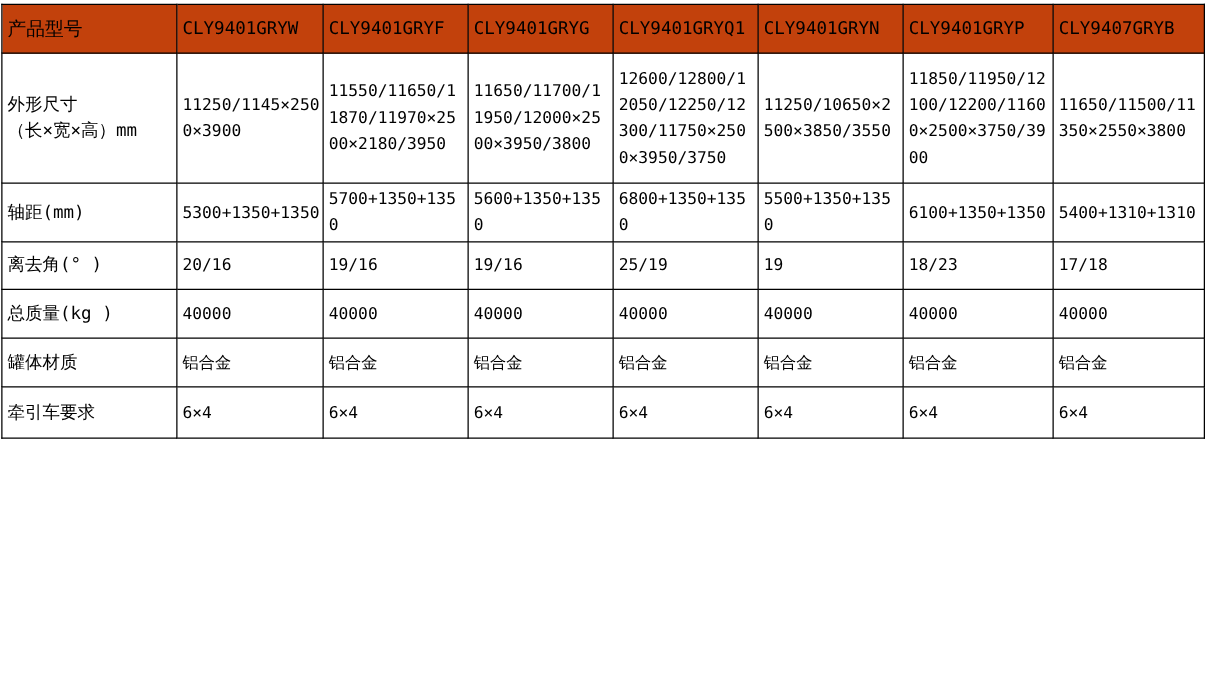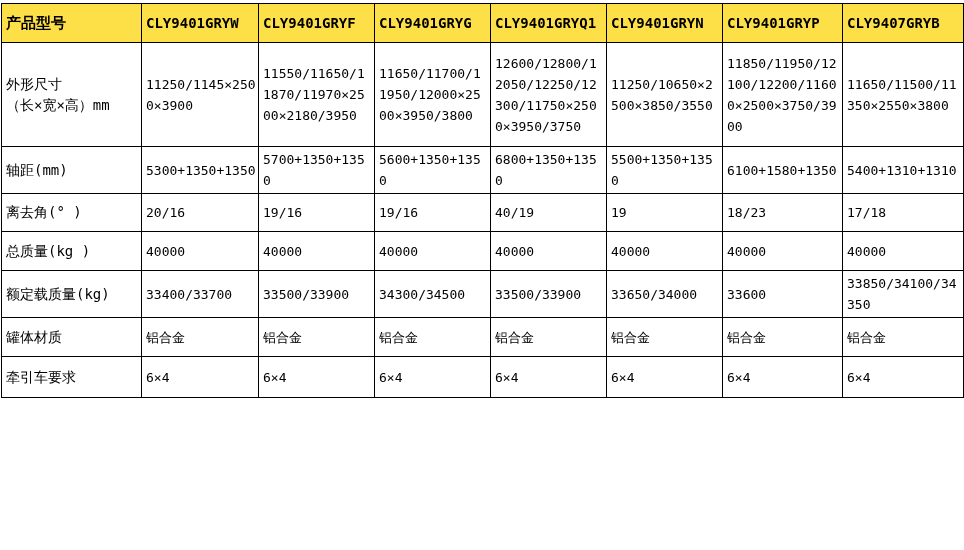--- a/index.html
+++ b/index.html
@@ -5,21 +5,21 @@
   html,body{margin:0;padding:0;background:#ffffff;}
   body{width:964px;height:550px;overflow:hidden;color:#000;}
   .wrap{padding:3px 0 0 1px;}
   table{border-collapse:collapse;table-layout:fixed;width:962px;
         font-family:"DejaVu Sans Mono","Liberation Mono",monospace;
         font-size:13px;line-height:21px;color:#000000;}
   col.c0{width:140px}col.c1{width:117px}col.c2{width:116px}col.c3{width:116px}
   col.c4{width:116px}col.c5{width:116px}col.c6{width:120px}col.c7{width:121px}
   th,td{border:1px solid #000000;padding:2px 2px 2px 4px;vertical-align:middle;
         text-align:left;word-wrap:break-word;overflow-wrap:break-word;word-break:break-all;}
-  th{background:#fde047;font-weight:bold;font-size:14px;}
+  th{background:#c2410c;font-weight:normal;font-size:14px;}
   th.label{font-size:15px;}
   td.label{white-space:pre-line;word-break:normal;font-size:14px;margin-top:41px;}
   tr.hdr{height:39px}
   tr.dims{height:104px}
   tr.h38{height:38px}
   tr.h39{height:39px}
   tr.h41{height:41px}
 </style>
 </head>
 <body>
@@ -58,52 +58,42 @@
   <td>11850/11950/12100/12200/11600×2500×3750/3900</td>
   <td>11650/11500/11350×2550×3800</td>
 </tr>
 <tr class="h38">
   <td class="label">轴距(mm)</td>
   <td>5300+1350+1350</td>
   <td>5700+1350+1350</td>
   <td>5600+1350+1350</td>
   <td>6800+1350+1350</td>
   <td>5500+1350+1350</td>
-  <td>6100+1580+1350</td>
+  <td>6100+1350+1350</td>
   <td>5400+1310+1310</td>
 </tr>
 <tr class="h38">
   <td class="label">离去角(° )</td>
   <td>20/16</td>
   <td>19/16</td>
   <td>19/16</td>
-  <td>40/19</td>
+  <td>25/19</td>
   <td>19</td>
   <td>18/23</td>
   <td>17/18</td>
 </tr>
 <tr class="h39">
   <td class="label">总质量(kg )</td>
   <td>40000</td>
   <td>40000</td>
   <td>40000</td>
   <td>40000</td>
   <td>40000</td>
   <td>40000</td>
   <td>40000</td>
-</tr>
-<tr class="h41">
-  <td class="label">额定载质量(kg)</td>
-  <td>33400/33700</td>
-  <td>33500/33900</td>
-  <td>34300/34500</td>
-  <td>33500/33900</td>
-  <td>33650/34000</td>
-  <td>33600</td>
-  <td>33850/34100/34350</td>
 </tr>
 <tr class="h39">
   <td class="label">罐体材质</td>
   <td>铝合金</td>
   <td>铝合金</td>
   <td>铝合金</td>
   <td>铝合金</td>
   <td>铝合金</td>
   <td>铝合金</td>
   <td>铝合金</td>

